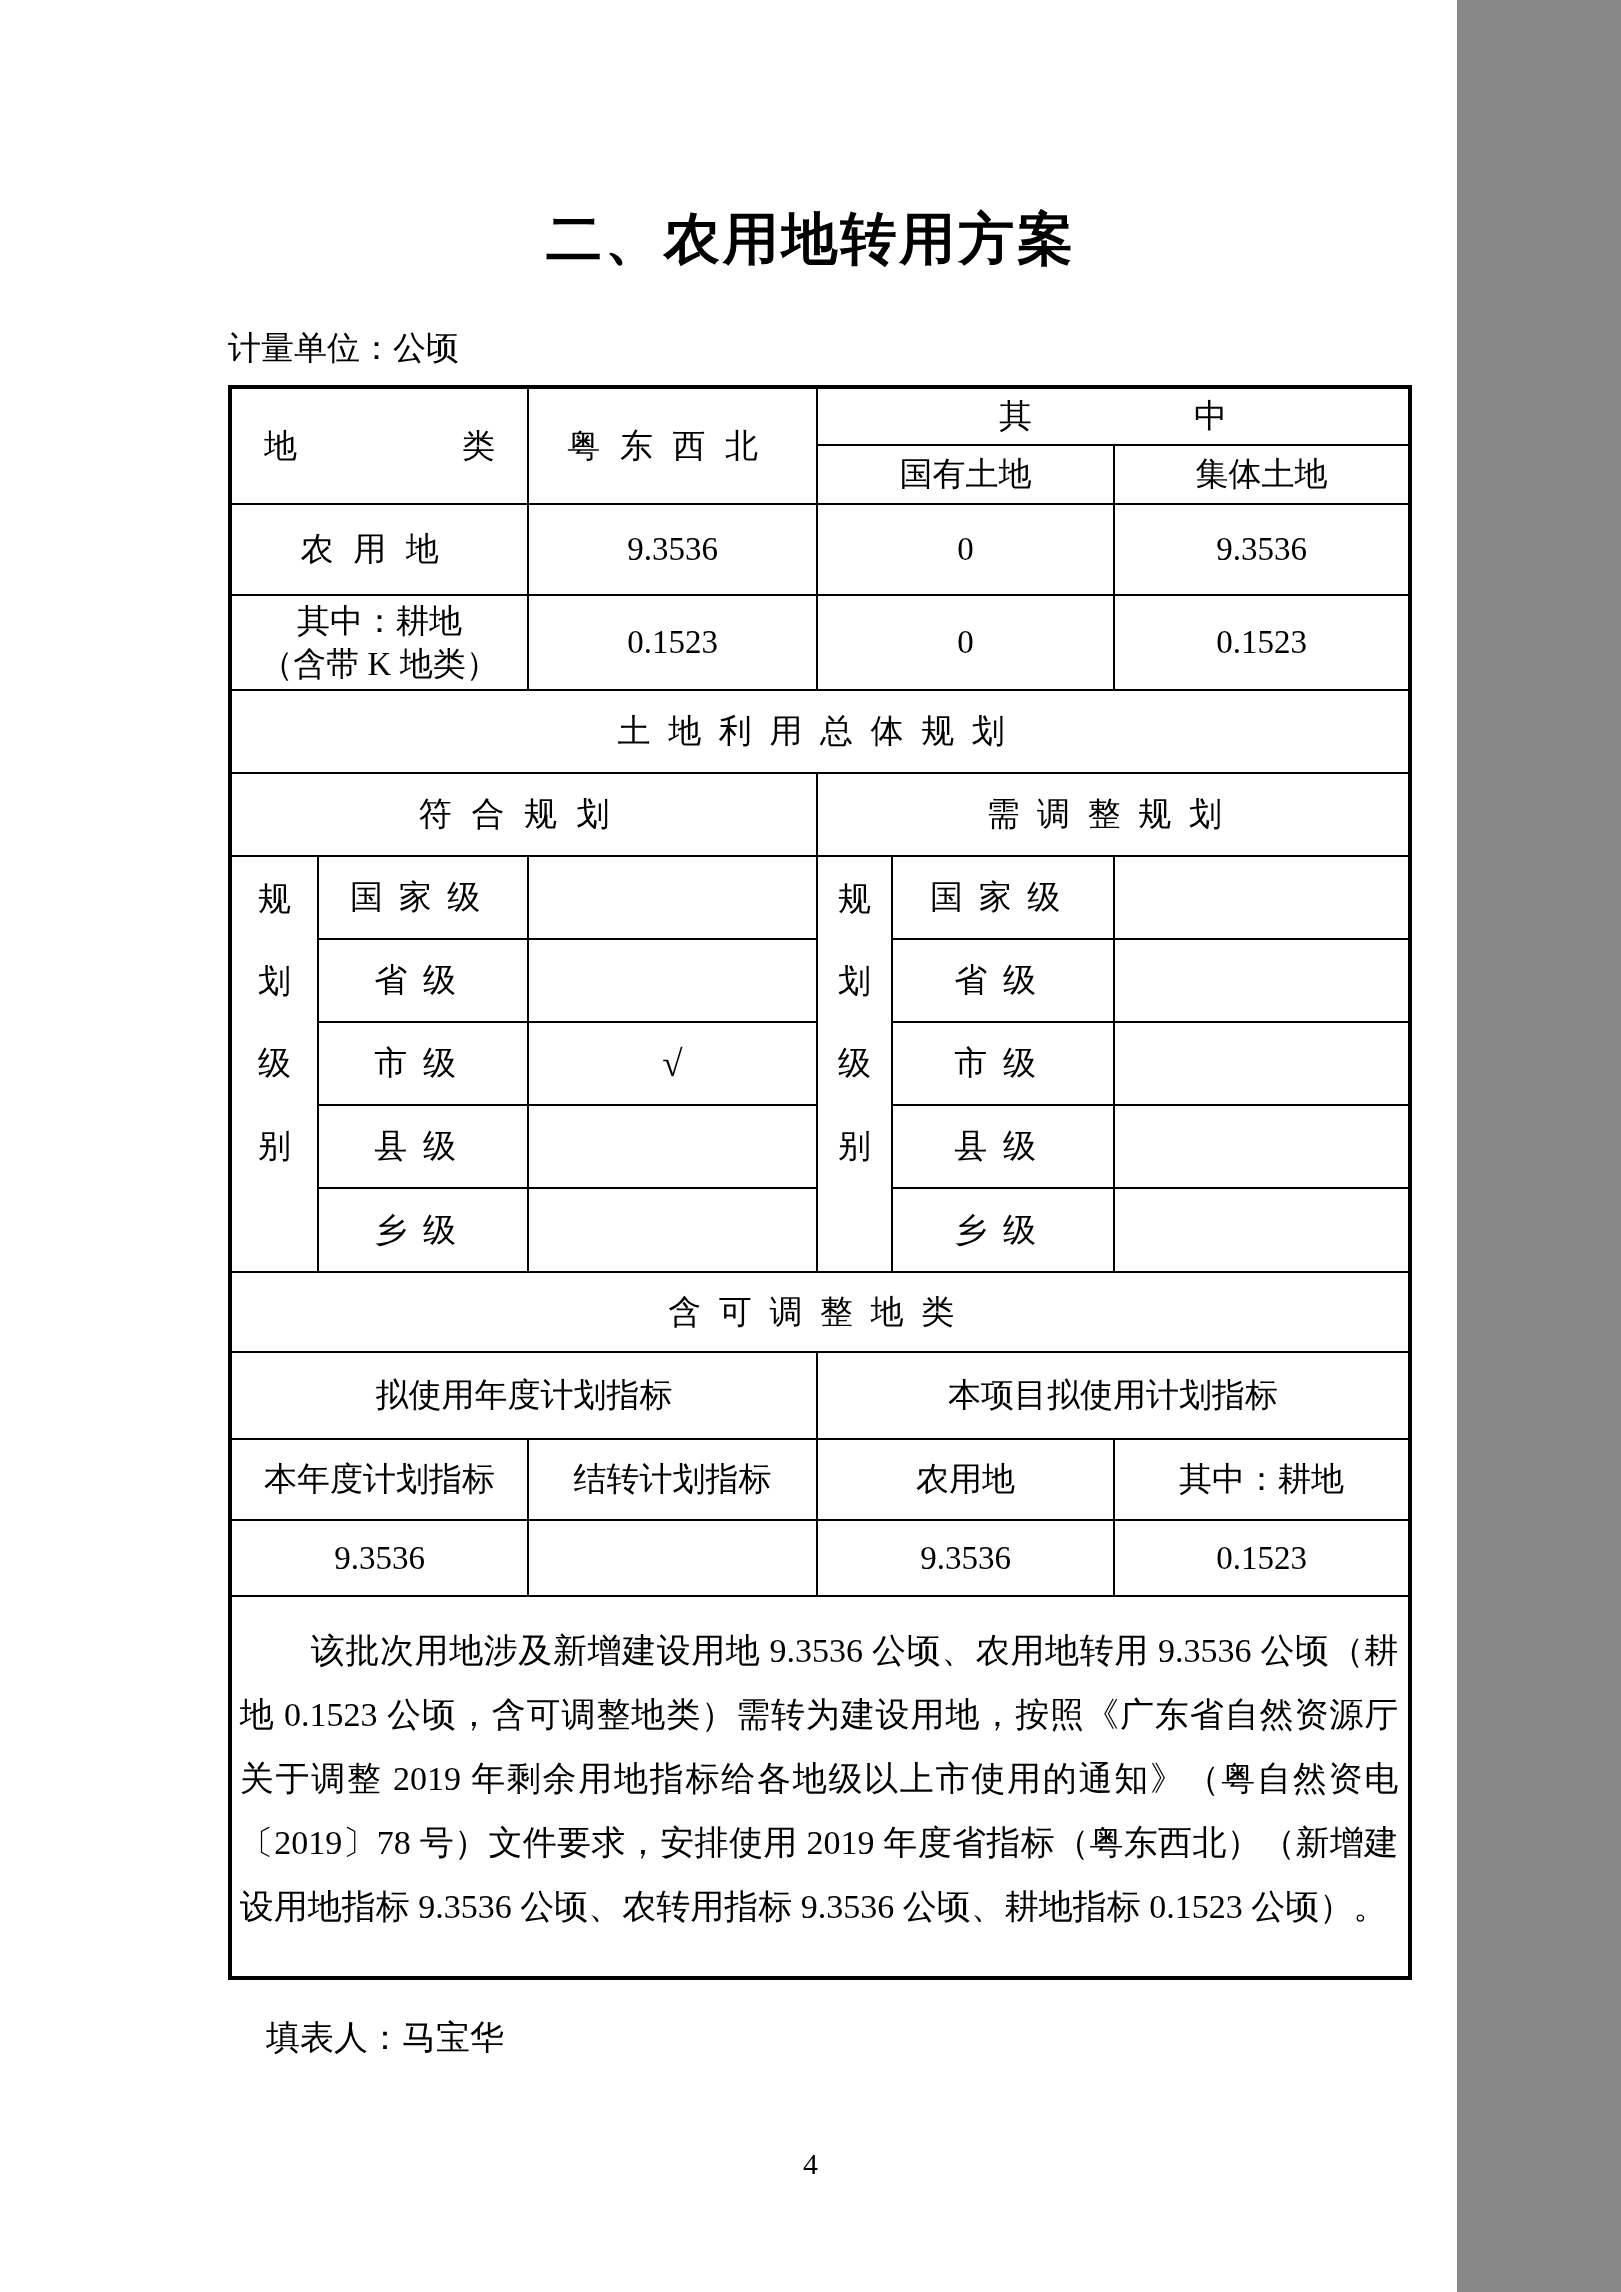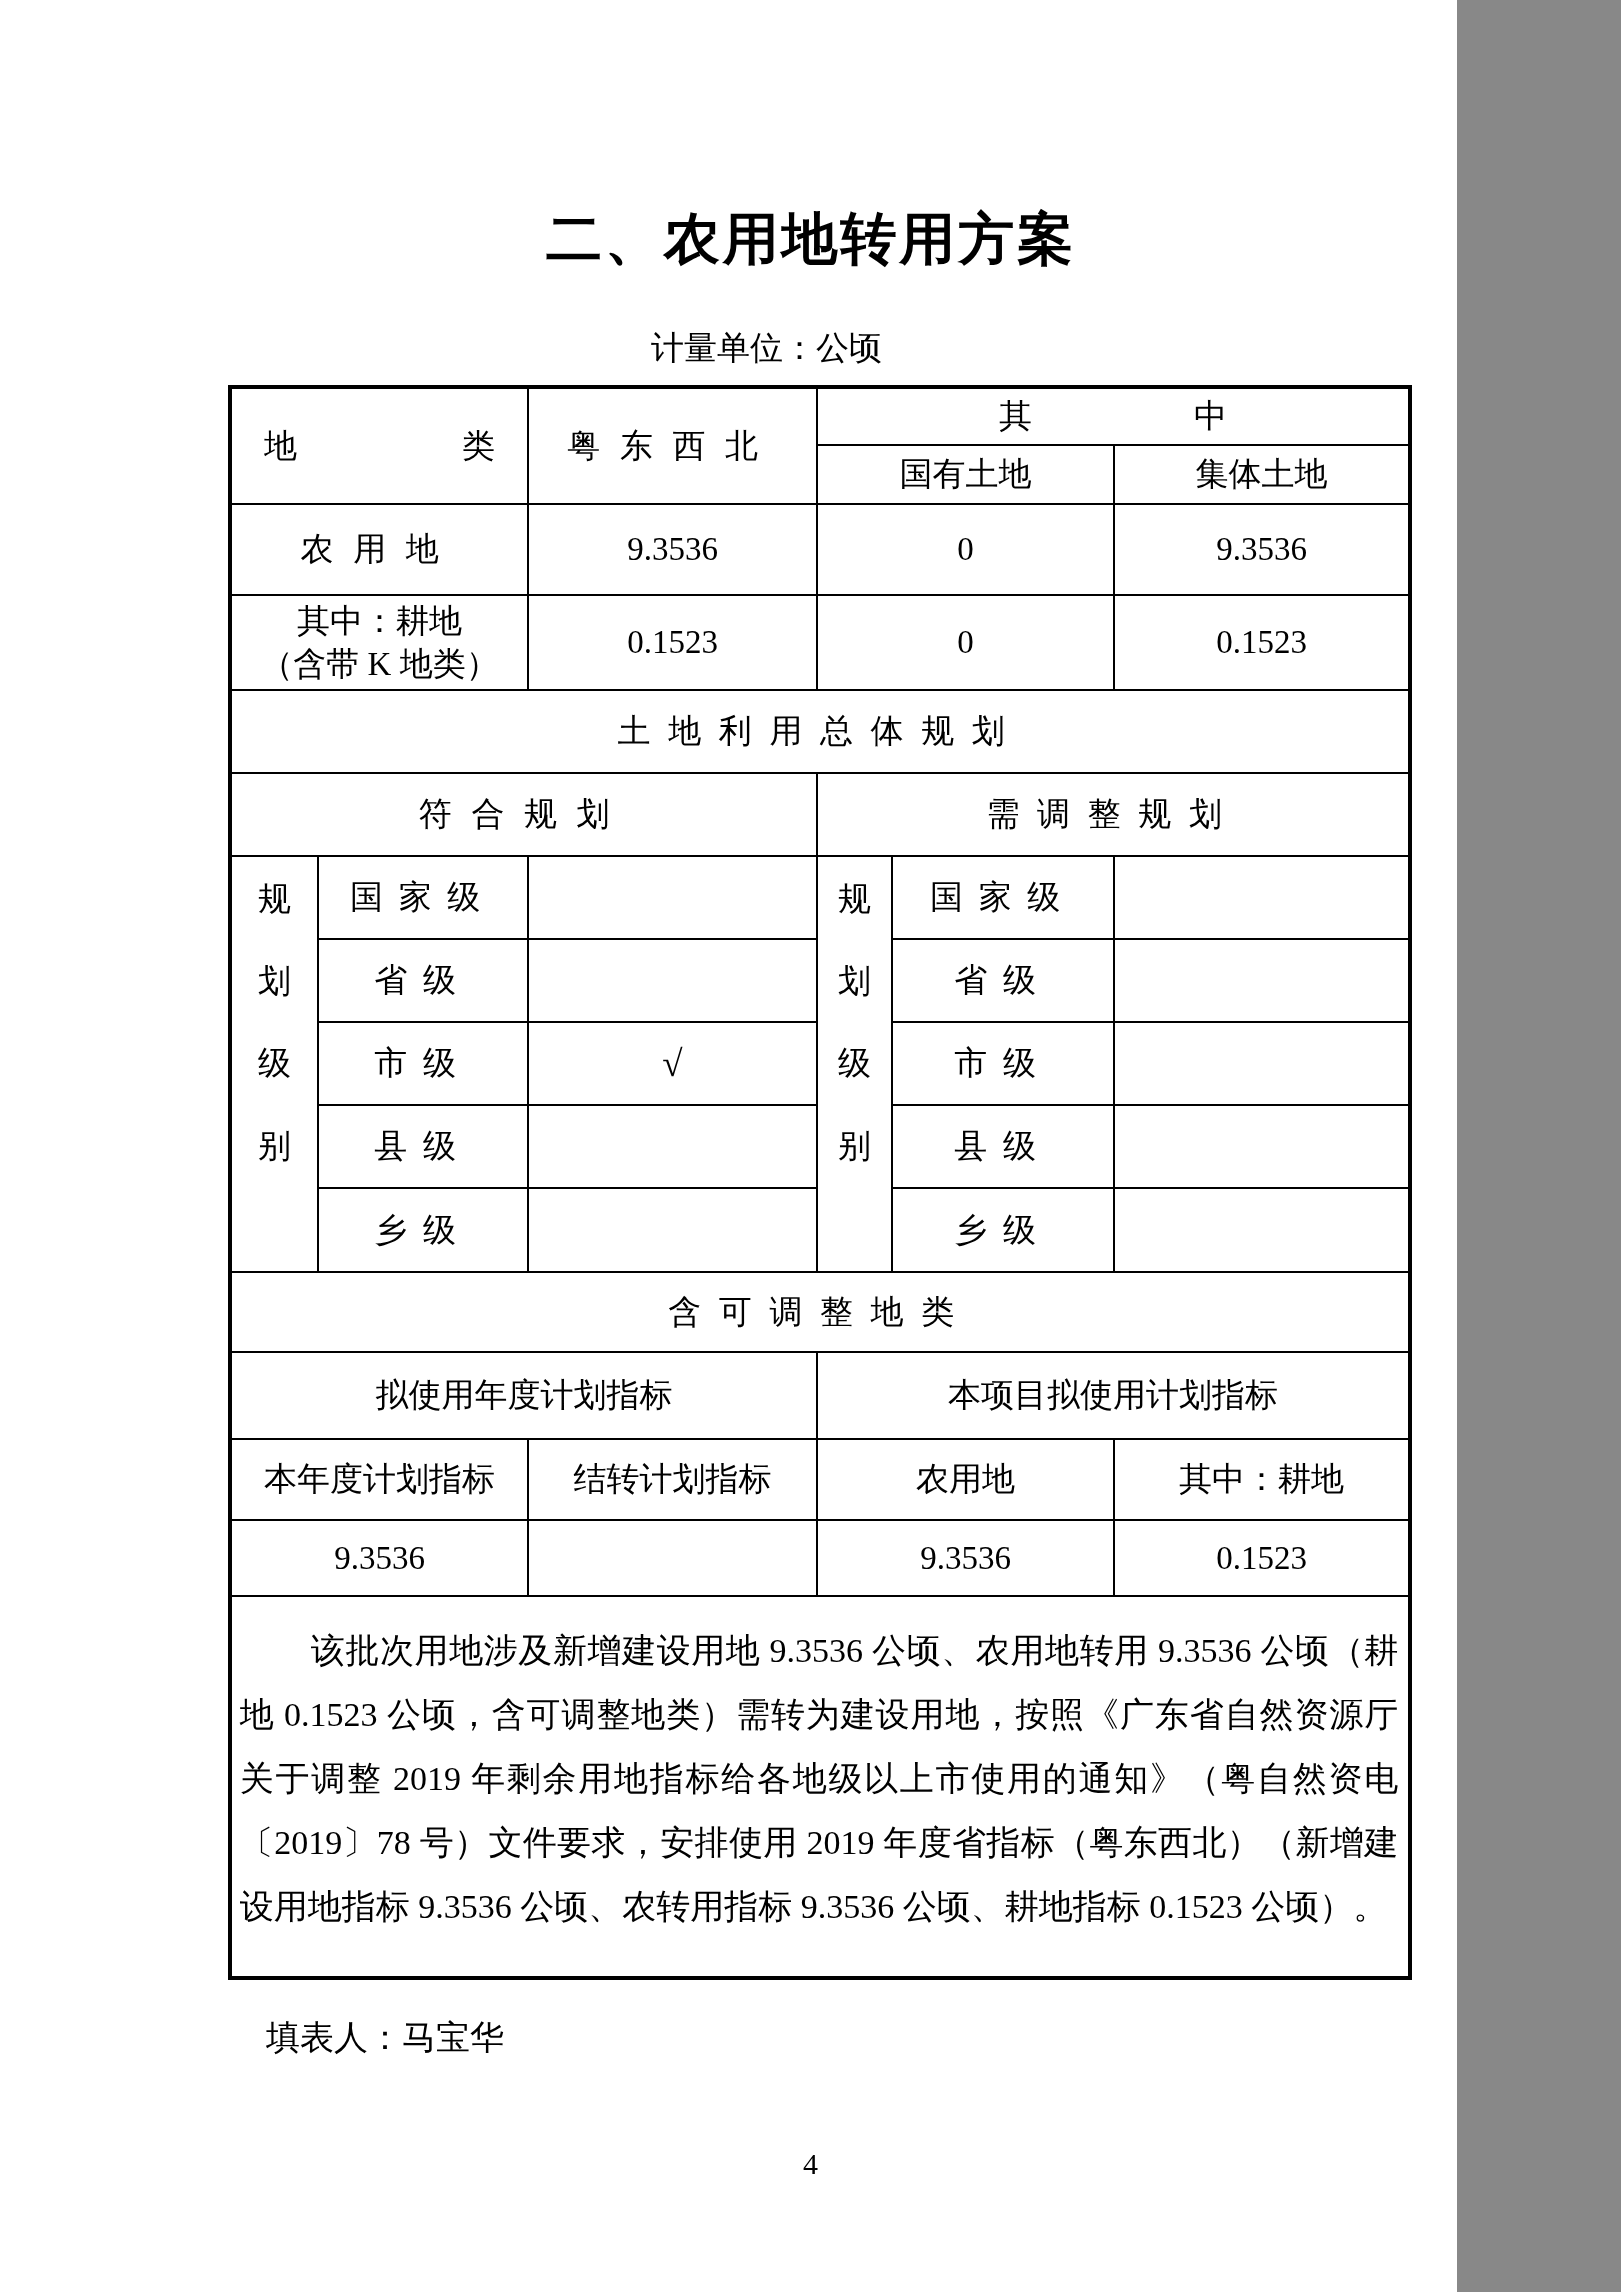--- a/index.html
+++ b/index.html
@@ -16,21 +16,21 @@
     text-align:center;
     font-family:"Liberation Sans","DejaVu Sans",sans-serif;
     font-weight:bold;
     font-size:56px;
     letter-spacing:2.9px;
     white-space:nowrap;
   }
   .unit-note{
     position:absolute;top:326px;left:228px;width:1180px;
     box-sizing:border-box;
-    text-align:center;padding-right:103px;
+    text-align:left;padding-right:103px;
     font-size:33px;
   }
   table.main{
     position:absolute;top:385px;left:228px;
     width:1180px;
     table-layout:fixed;
     border-collapse:collapse;
     border:4.9px solid #000;
   }
   td{

